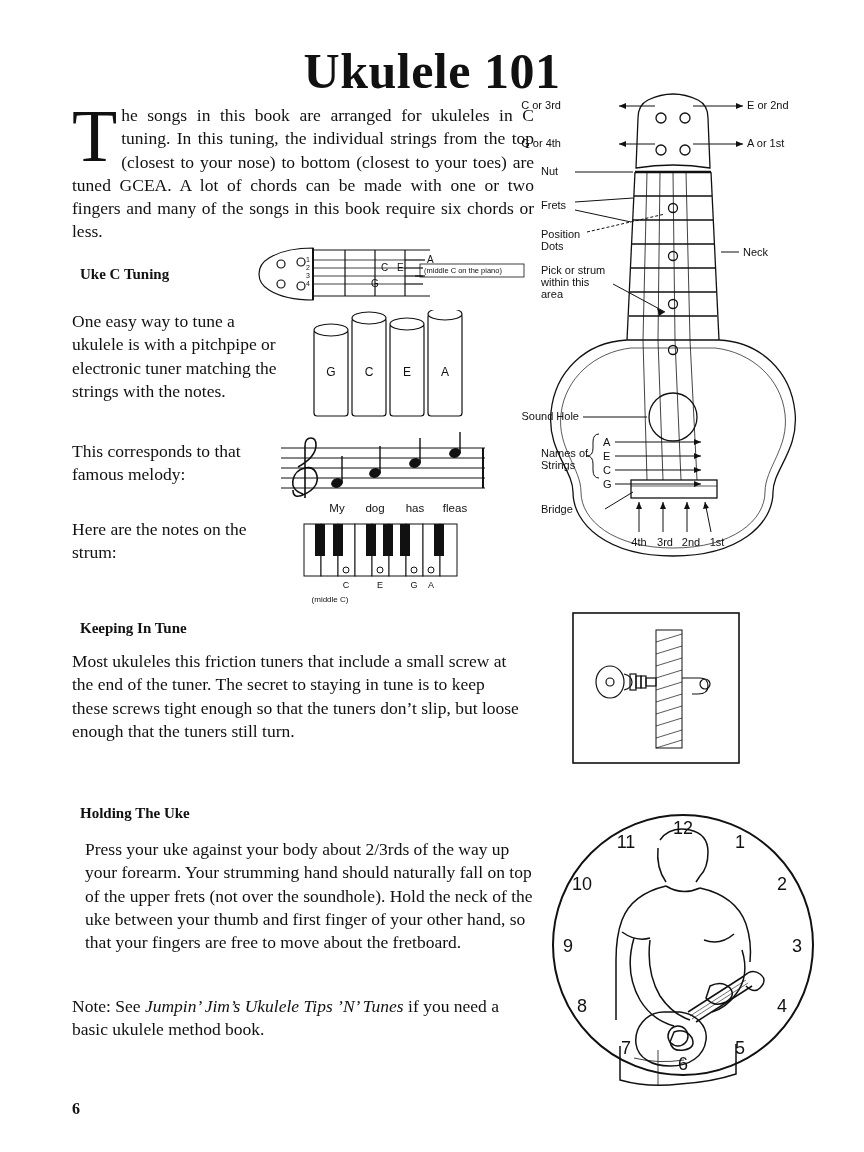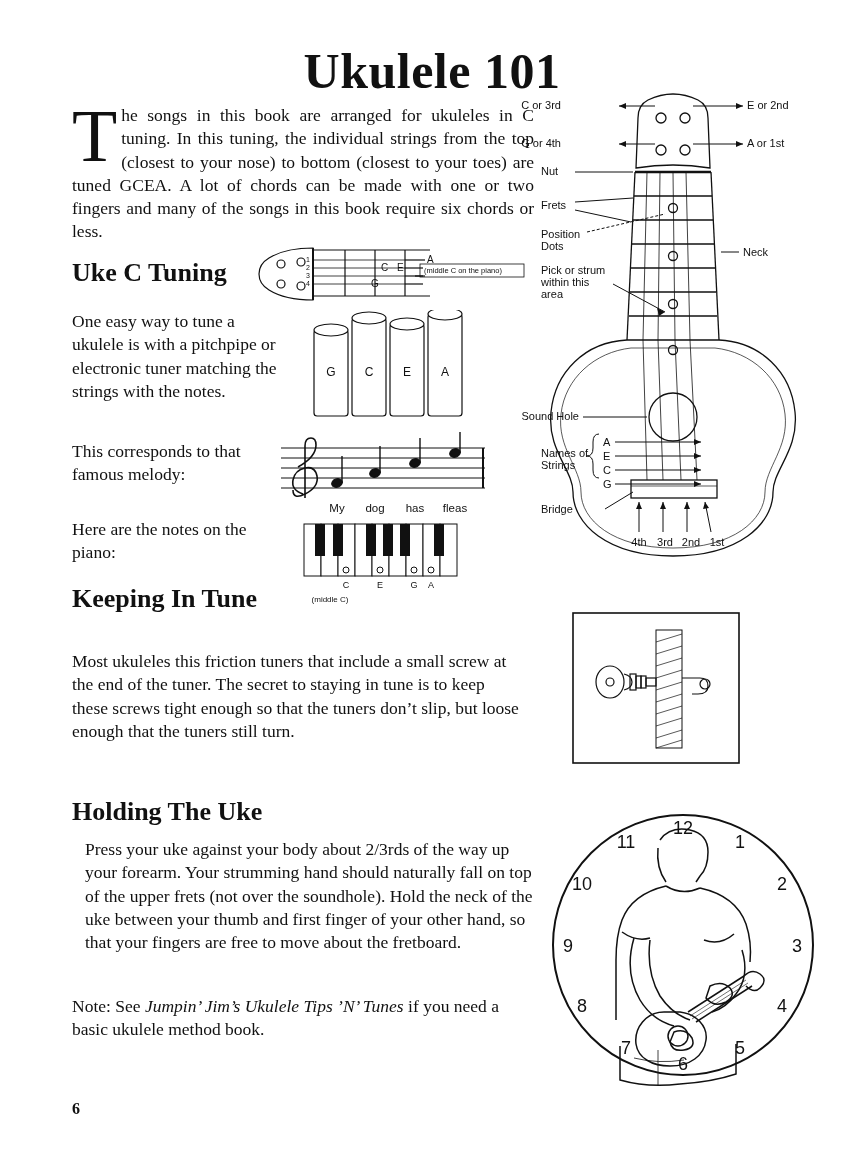--- a/index.html
+++ b/index.html
@@ -25,30 +25,30 @@
   .col-left { position:absolute; left:72px; top:104px; width:462px; }
 
   .intro { font-size:17.5px; line-height:1.33; text-align:justify; position:relative; }
   .intro .dropcap {
     float:left; font-size:74px; line-height:0.78; padding:4px 4px 0 0;
     font-family:"Liberation Serif", serif; font-weight:400;
   }
 
   h2.section {
     font-family:"Liberation Serif", serif;
-    font-weight:700; font-size:26px; margin:0;
+    font-weight:700; font-size:15px; margin:8px;
   }
   p.body { font-size:17.5px; line-height:1.33; margin:0; }
 
   .sec-uke-c { position:absolute; left:72px; top:258px; width:200px; }
   .p-tune { position:absolute; left:72px; top:310px; width:205px; }
   .p-corresponds { position:absolute; left:72px; top:440px; width:205px; }
   .p-piano { position:absolute; left:72px; top:518px; width:205px; }
 
-  .sec-keeping { position:absolute; left:72px; top:584px; width:300px; }
+  .sec-keeping { position:absolute; left:72px; top:612px; width:300px; }
   .p-keeping { position:absolute; left:72px; top:650px; width:450px; }
 
   .sec-holding { position:absolute; left:72px; top:797px; width:300px; }
   .p-holding { position:absolute; left:85px; top:838px; width:452px; }
   .p-note { position:absolute; left:72px; top:995px; width:452px; }
   .p-note i { font-style:italic; }
 
   .page-number { position:absolute; left:72px; top:1100px; font-size:16px; font-weight:700; }
 
   
@@ -74,21 +74,21 @@
 
   <div class="col-left">
     <div class="intro">
       <span class="dropcap">T</span><span>he songs in this book are arranged for ukuleles in C tuning. In this tuning, the individual strings from the top (closest to your nose) to bottom (closest to your toes) are tuned GCEA. A lot of chords can be made with one or two fingers and many of the songs in this book require six chords or less.</span>
     </div>
   </div>
 
   <h2 class="section sec-uke-c">Uke C Tuning</h2>
   <p class="body p-corresponds">This corresponds to that famous melody:</p>
   <p class="body p-tune">One easy way to tune a ukulele is with a pitchpipe or electronic tuner matching the strings with the notes.</p>
-  <p class="body p-piano">Here are the notes on the piano:</p>
+  <p class="body p-piano">Here are the notes on the strum:</p>
 
   <h2 class="section sec-keeping">Keeping In Tune</h2>
   <p class="body p-keeping">Most ukuleles this friction tuners that include a small screw at the end of the tuner. The secret to staying in tune is to keep these screws tight enough so that the tuners don’t slip, but loose enough that the tuners still turn.</p>
 
   <h2 class="section sec-holding">Holding The Uke</h2>
   <p class="body p-holding">Press your uke against your body about 2/3rds of the way up your forearm. Your strumming hand should naturally fall on top of the upper frets (not over the soundhole). Hold the neck of the uke between your thumb and first finger of your other hand, so that your fingers are free to move about the fretboard.</p>
   <p class="body p-note"><span>Note: See </span><i>Jumpin’ Jim’s Ukulele Tips ’N’ Tunes</i><span> if you need a basic ukulele method book.</span></p>
 
   <div class="page-number">6</div>
 

